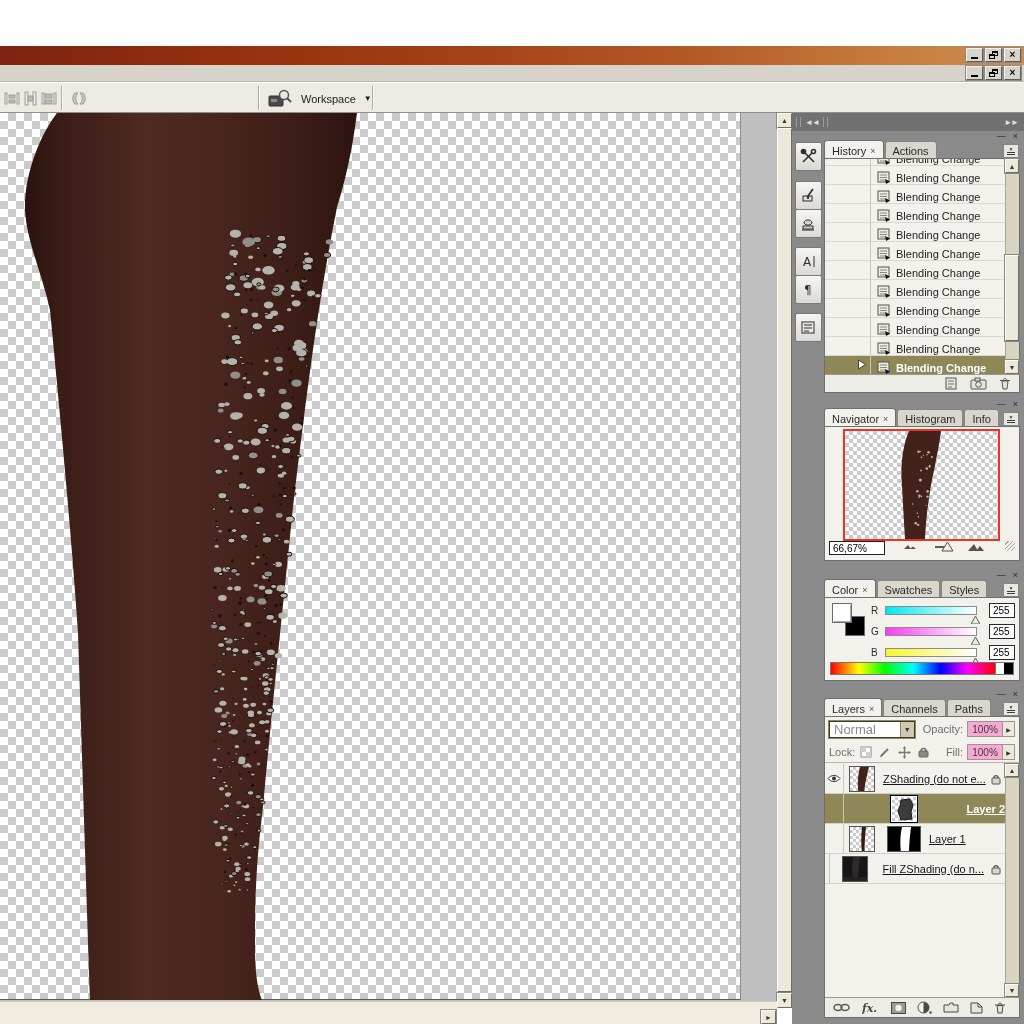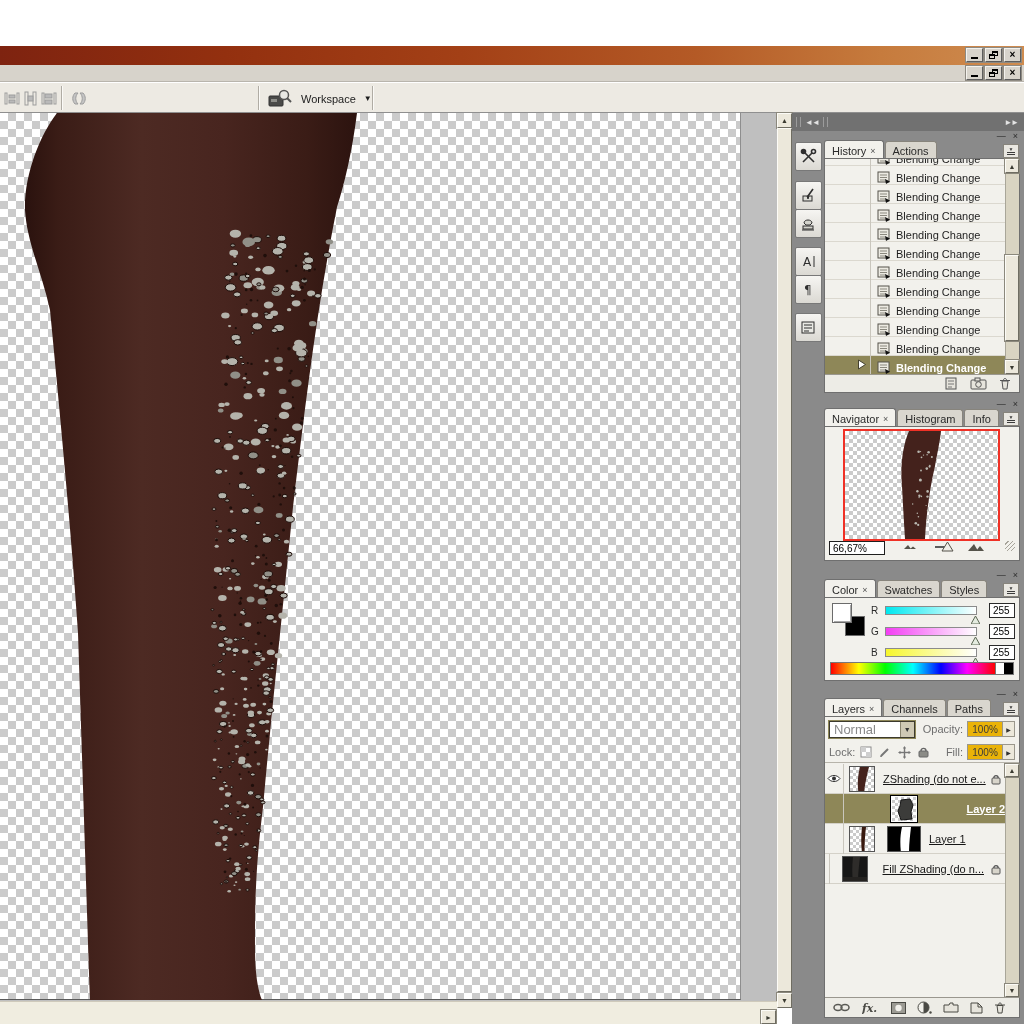--- a/index.html
+++ b/index.html
@@ -122,21 +122,21 @@
   .spec-w { width:9px; background:#fff; border-left:1px solid #777; }
   .spec-k { width:9px; background:#000; }
 
   
   #g-layers { top:689px; height:329px; }
   .blendrow { position:absolute; left:0; top:1px; right:0; height:22px; display:flex; align-items:center; padding:0 4px; }
   .combo { position:relative; width:86px; height:17px; background:#fff; border:1px solid #3c3a2e; box-shadow:0 0 0 1px #8E8758; display:flex; align-items:center; }
   .combo .cval { flex:1; padding-left:4px; color:#8a8a8a; font-size:13px; }
   .combo .cbtn { width:14px; height:100%; background:#CFC9B4; border-left:1px solid #8a8570; display:flex; align-items:center; justify-content:center; font-size:7px; color:#333; }
   .flabel { color:#6e6e6e; font-size:11px; }
-  .valbox { height:16px; background:#eab308; border:1px solid #9a978c; font-size:10px; color:#3a3a3a;
+  .valbox { height:16px; background:#f9a8d4; border:1px solid #9a978c; font-size:10px; color:#3a3a3a;
     display:flex; align-items:center; justify-content:center; padding:0 3px; }
   .spin { width:12px; height:16px; background:#ECE8DB; border:1px solid #9a978c; border-left:none; display:flex; align-items:center; justify-content:center; font-size:6px; color:#333; }
   .lockrow { position:absolute; left:0; top:25px; right:0; height:21px; display:flex; align-items:center; padding:0 4px; border-bottom:1px solid #b7b4aa; }
   .lockics { display:flex; gap:7px; margin-left:5px; align-items:center; }
   .llist { position:absolute; left:0; top:47px; right:0; bottom:20px; background:#F2F1EC; overflow:hidden; }
   .lrow { position:absolute; left:0; right:14px; height:30px; display:flex; align-items:center; border-bottom:1px solid #d4d1c8; background:#F2F1EC; }
   .lrow .eyewell { width:19px; height:30px; border-right:1px solid #c9c6bd; display:flex; align-items:center; justify-content:center; }
   .lrow .lthumb { margin-left:5px; display:flex; align-items:center; }
   .lrow .lname { margin-left:8px; font-size:11px; color:#151515; white-space:nowrap;text-decoration:underline; }
   .lrow.sel { background:#8E8758; }

